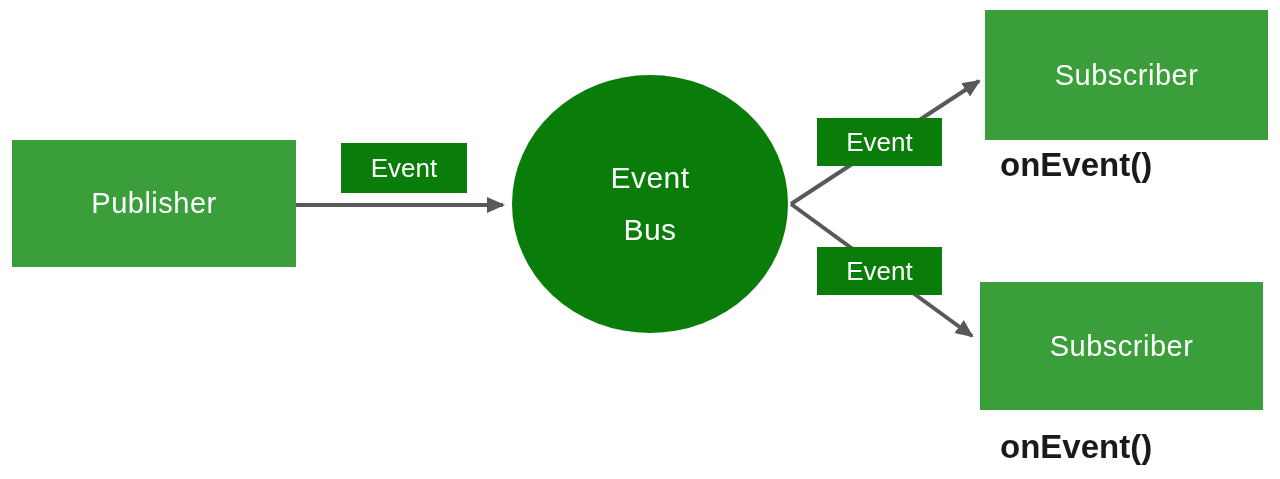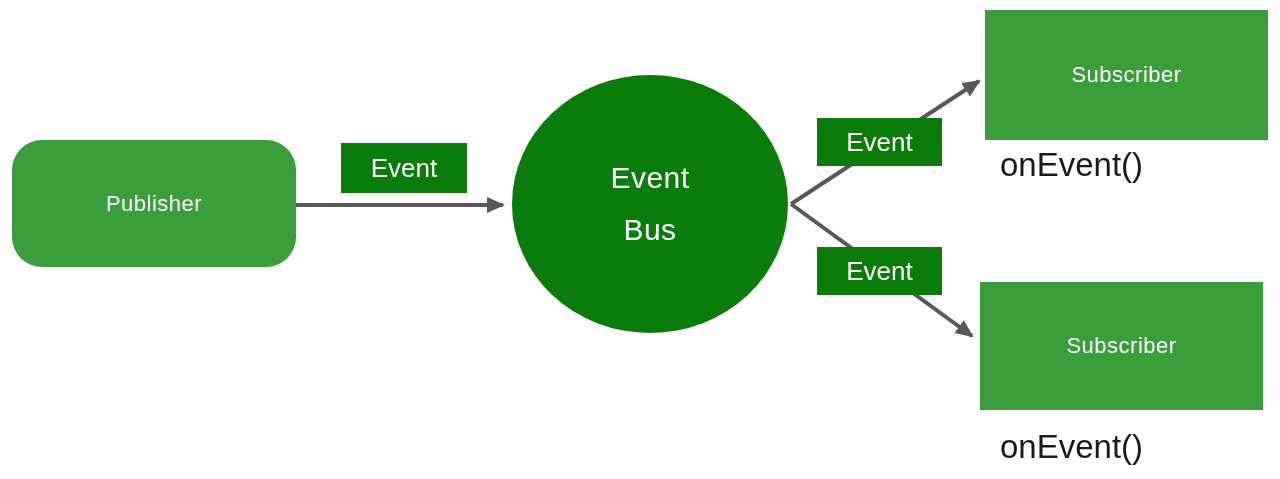--- a/index.html
+++ b/index.html
@@ -26,24 +26,24 @@
     display: flex;
     align-items: center;
     justify-content: center;
     color: #ffffff;
     font-weight: 300;
     letter-spacing: 0.5px;
   }
 
   .rect-node {
     background: #3a9e3a;
-    font-size: 22px;
+    font-size: 29px;
   }
 
-  .publisher { left: 12px; top: 140px; width: 284px; height: 127px; border-radius: 30px; }
+  .publisher { left: 12px; top: 140px; width: 284px; height: 127px; }
   .subscriber-top { left: 985px; top: 10px; width: 283px; height: 130px; }
   .subscriber-bottom { left: 980px; top: 282px; width: 283px; height: 128px; }
 
   .bus-circle {
     left: 512px; top: 75px;
     width: 276px; height: 258px;
     background: #0a7c0a;
     border-radius: 50%;
     flex-direction: column;
     font-size: 30px;
@@ -62,21 +62,21 @@
     font-weight: 300;
   }
   .event-tag-left   { left: 341px; top: 143px; width: 126px; height: 50px; }
   .event-tag-top    { left: 817px; top: 118px; width: 125px; height: 48px; }
   .event-tag-bottom { left: 817px; top: 247px; width: 125px; height: 48px; }
 
   .method-label {
     position: absolute;
     color: #1a1a1a;
     font-size: 33px;
-    font-weight: 400;
+    font-weight: 700;
   }
   .post-label { left: 341px; top: 222px; width: 126px; text-align: center; }
   .onevent-top { left: 1000px; top: 146px; }
   .onevent-bottom { left: 1000px; top: 428px; }
 </style>
 </head>
 <body>
 
 <div class="canvas">
 

